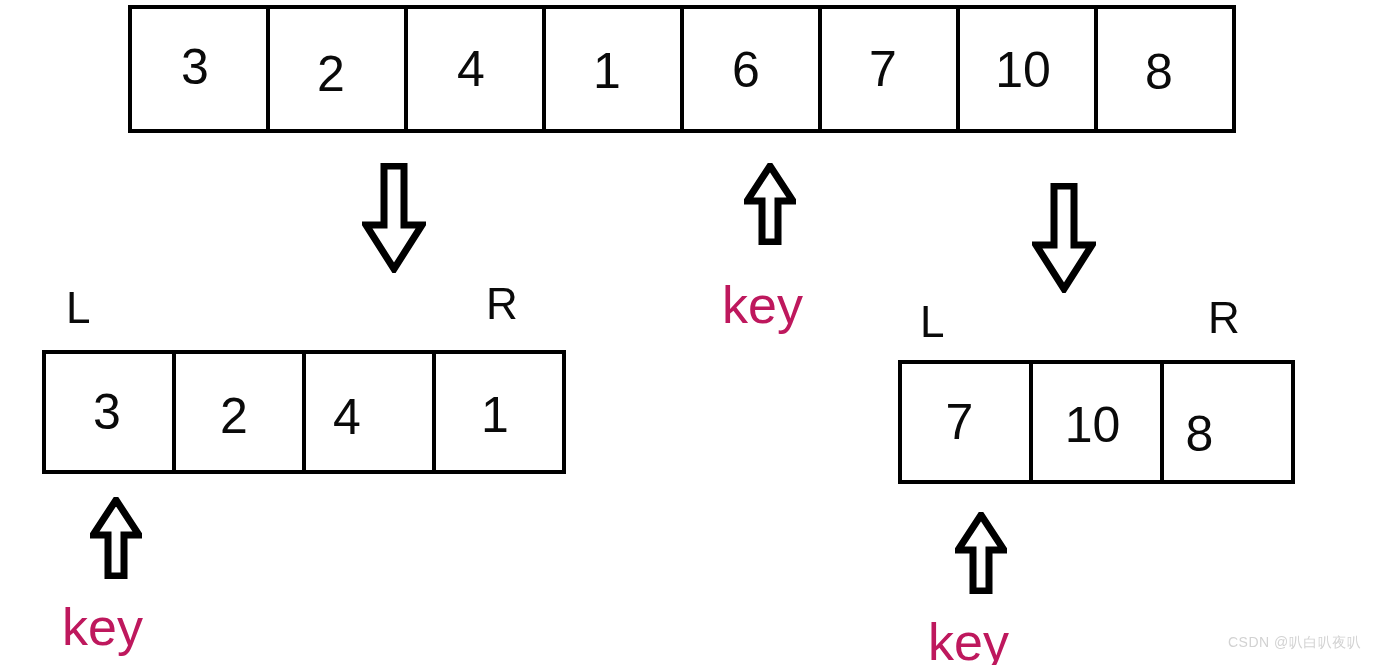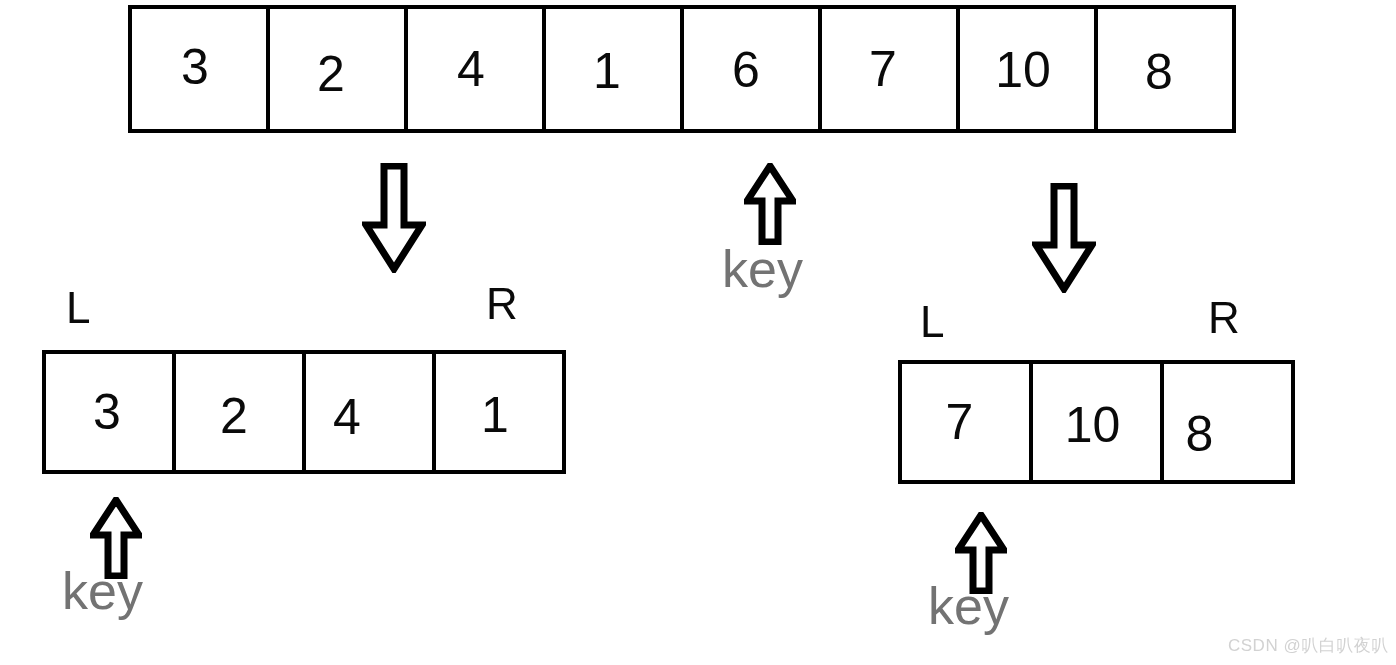--- a/index.html
+++ b/index.html
@@ -114,33 +114,34 @@
   #arrow-key-top     { left: 744px; top: 163px; }
   #arrow-key-left    { left: 90px;  top: 497px; }
   #arrow-key-right   { left: 955px; top: 512px; }
 
   
   .key-label {
     position: absolute;
     font-family: "Liberation Sans", sans-serif;
     font-size: 52px;
     line-height: 1;
-    color: #737373;
+    color: #be185d;
+    margin-top: 36px;
   }
   #key-label-top   { left: 722px; top: 243px; }
   #key-label-left  { left: 62px;  top: 565px; }
   #key-label-right { left: 928px; top: 580px; }
 
   
   #watermark {
     position: absolute;
     left: 1228px;
     top: 634px;
     font-family: "Liberation Sans", sans-serif;
-    font-size: 17px;
+    font-size: 14px;
     color: #d2d2d2;
     letter-spacing: 0.5px;
     white-space: nowrap;
   }
 </style>
 </head>
 <body>
 
 <div class="stage">
 

